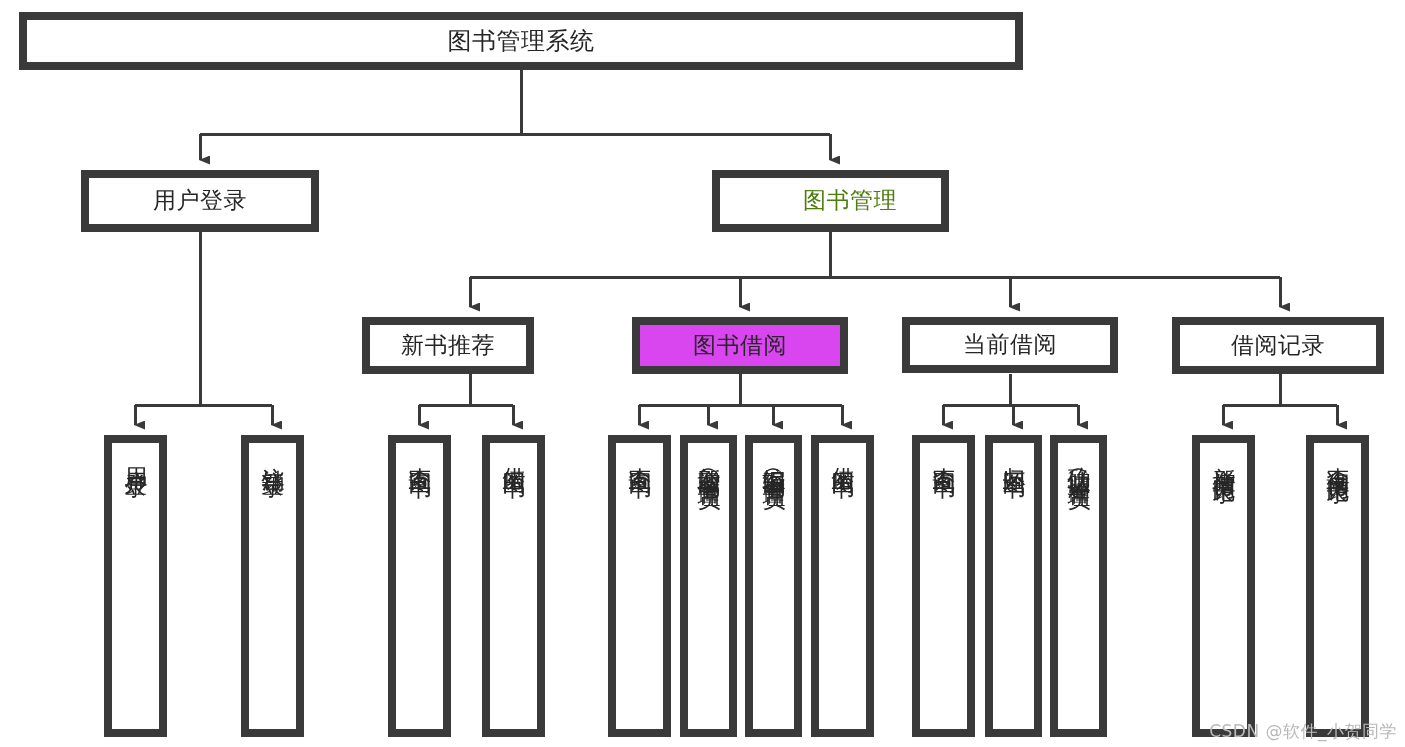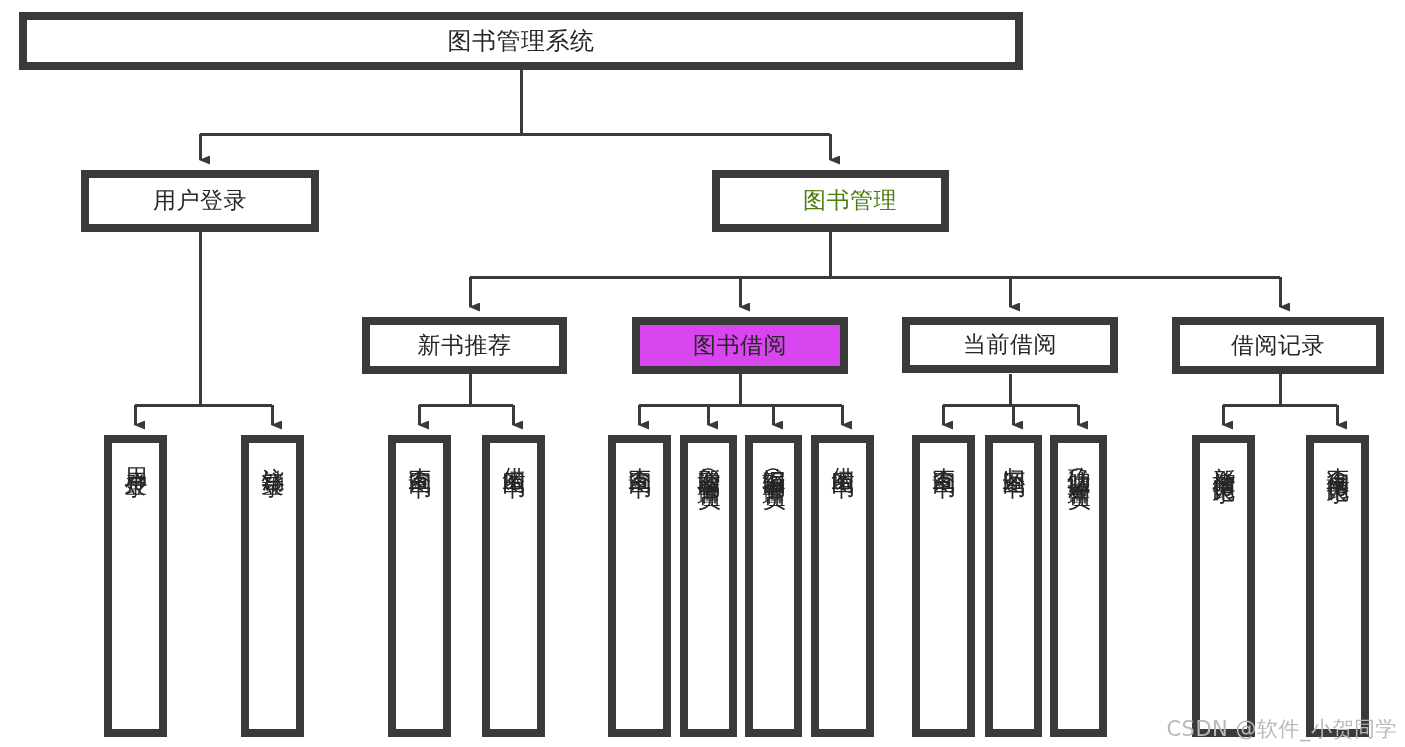--- a/index.html
+++ b/index.html
@@ -61,21 +61,21 @@
     text-orientation: upright;
     font-size: 23px;
     line-height: 1.12;
     letter-spacing: 3px;
     white-space: nowrap;
   }
   #watermark {
     position: absolute;
     right: 8px;
     bottom: 4px;
-    font-size: 21px;
+    font-size: 17px;
     color: #b9b9b9;
     letter-spacing: 0.5px;
     z-index: 5;
     white-space: nowrap;
     font-family: "DejaVu Sans", "Liberation Sans", sans-serif;
   }
 </style>
 </head>
 <body style="background: rgb(255, 255, 255);">
 
@@ -135,21 +135,21 @@
     <span class="node-label">图书管理系统</span>
   </div>
 
   <div class="node horiz level1" style="left: 81px; top: 170px; width: 238px; height: 62px; border-color: rgb(58, 58, 58); background: rgb(255, 255, 255); color: rgb(38, 38, 38);">
     <span class="node-label">用户登录</span>
   </div>
   <div class="node horiz level1" style="left: 712px; top: 170px; width: 237px; height: 62px; border-color: rgb(58, 58, 58); background: rgb(255, 255, 255); color: #4d7c0f; padding-left: 39px;">
     <span class="node-label">图书管理</span>
   </div>
 
-  <div class="node horiz level2" style="left: 362px; top: 317px; width: 205px; height: 57px; border-color: rgb(58, 58, 58); background: rgb(255, 255, 255); color: rgb(38, 38, 38);">
+  <div class="node horiz level2" style="left: 362px; top: 317px; width: 172px; height: 57px; border-color: rgb(58, 58, 58); background: rgb(255, 255, 255); color: rgb(38, 38, 38);">
     <span class="node-label">新书推荐</span>
   </div>
   <div class="node horiz level2" style="left: 632px; top: 317px; width: 216px; height: 57px; border-color: rgb(58, 58, 58); background: #d946ef; color: rgb(38, 38, 38);">
     <span class="node-label">图书借阅</span>
   </div>
   <div class="node horiz level2" style="left: 902px; top: 317px; width: 216px; height: 56px; border-color: rgb(58, 58, 58); background: rgb(255, 255, 255); color: rgb(38, 38, 38);">
     <span class="node-label">当前借阅</span>
   </div>
   <div class="node horiz level2" style="left: 1172px; top: 317px; width: 212px; height: 57px; border-color: rgb(58, 58, 58); background: rgb(255, 255, 255); color: rgb(38, 38, 38);">
     <span class="node-label">借阅记录</span>

